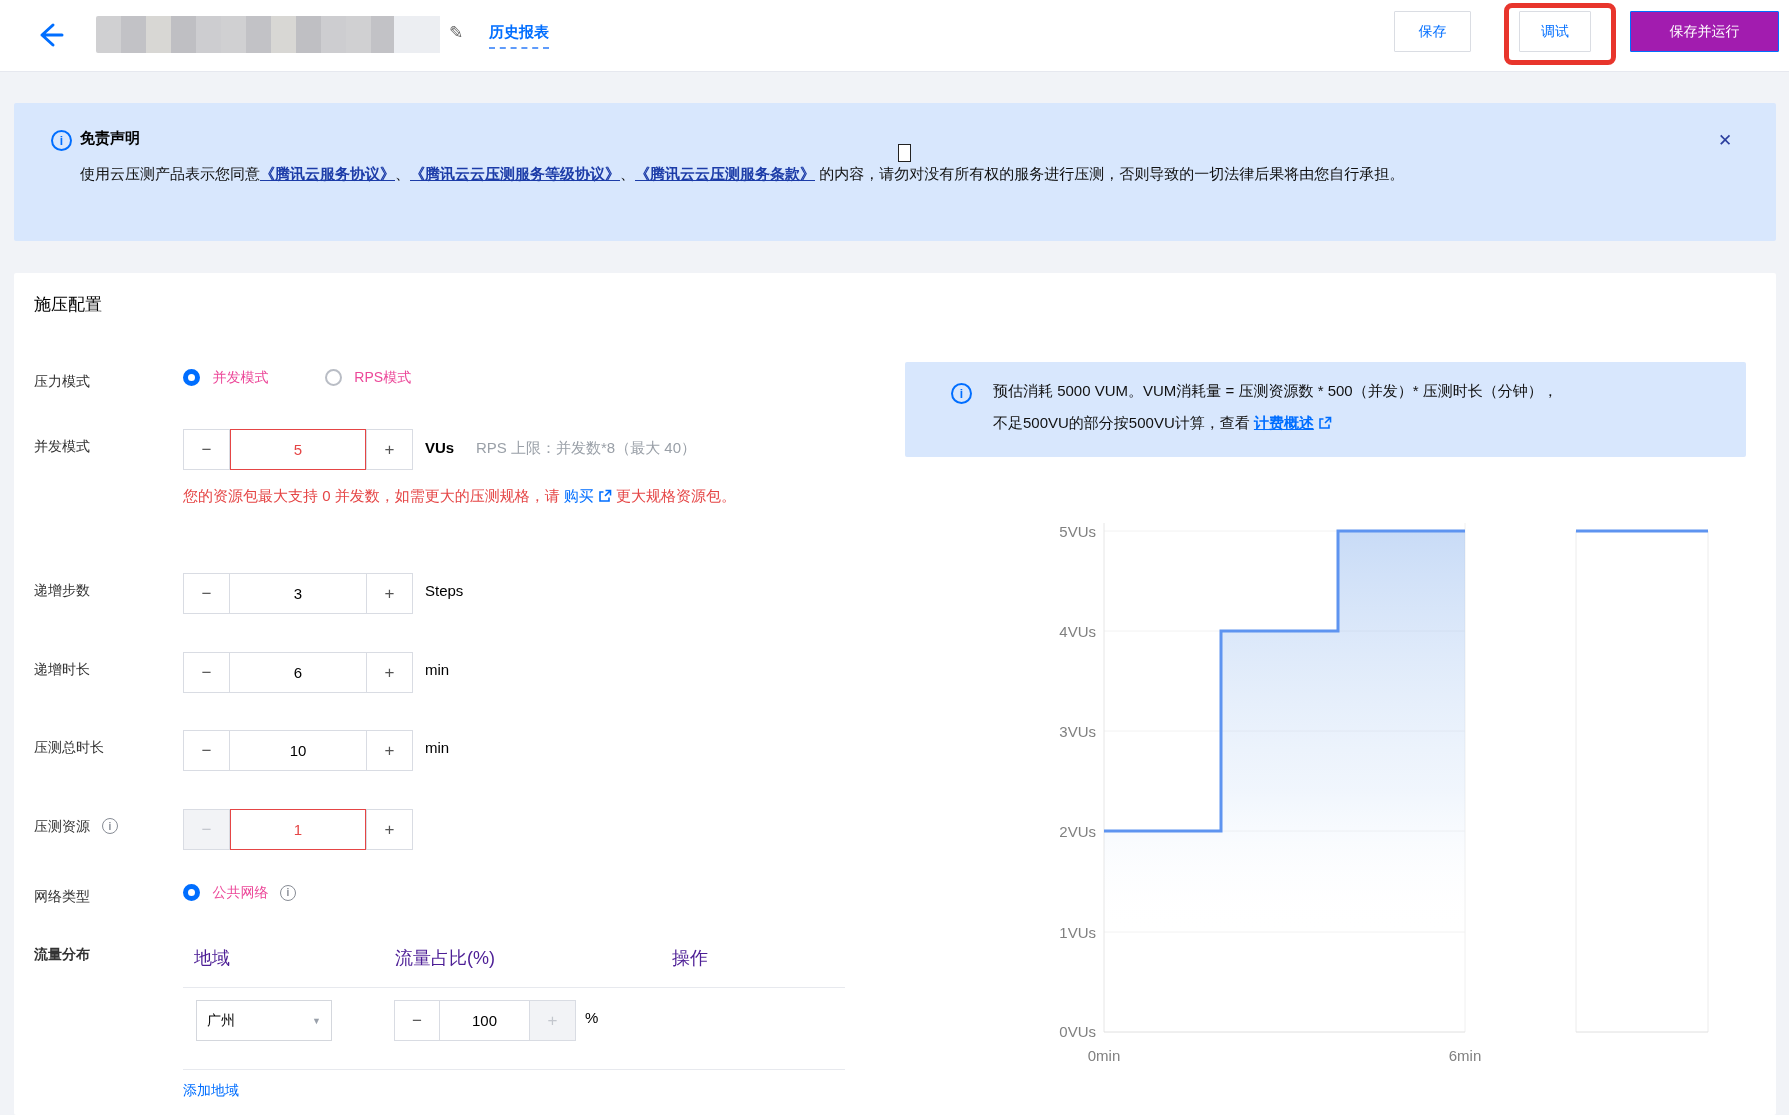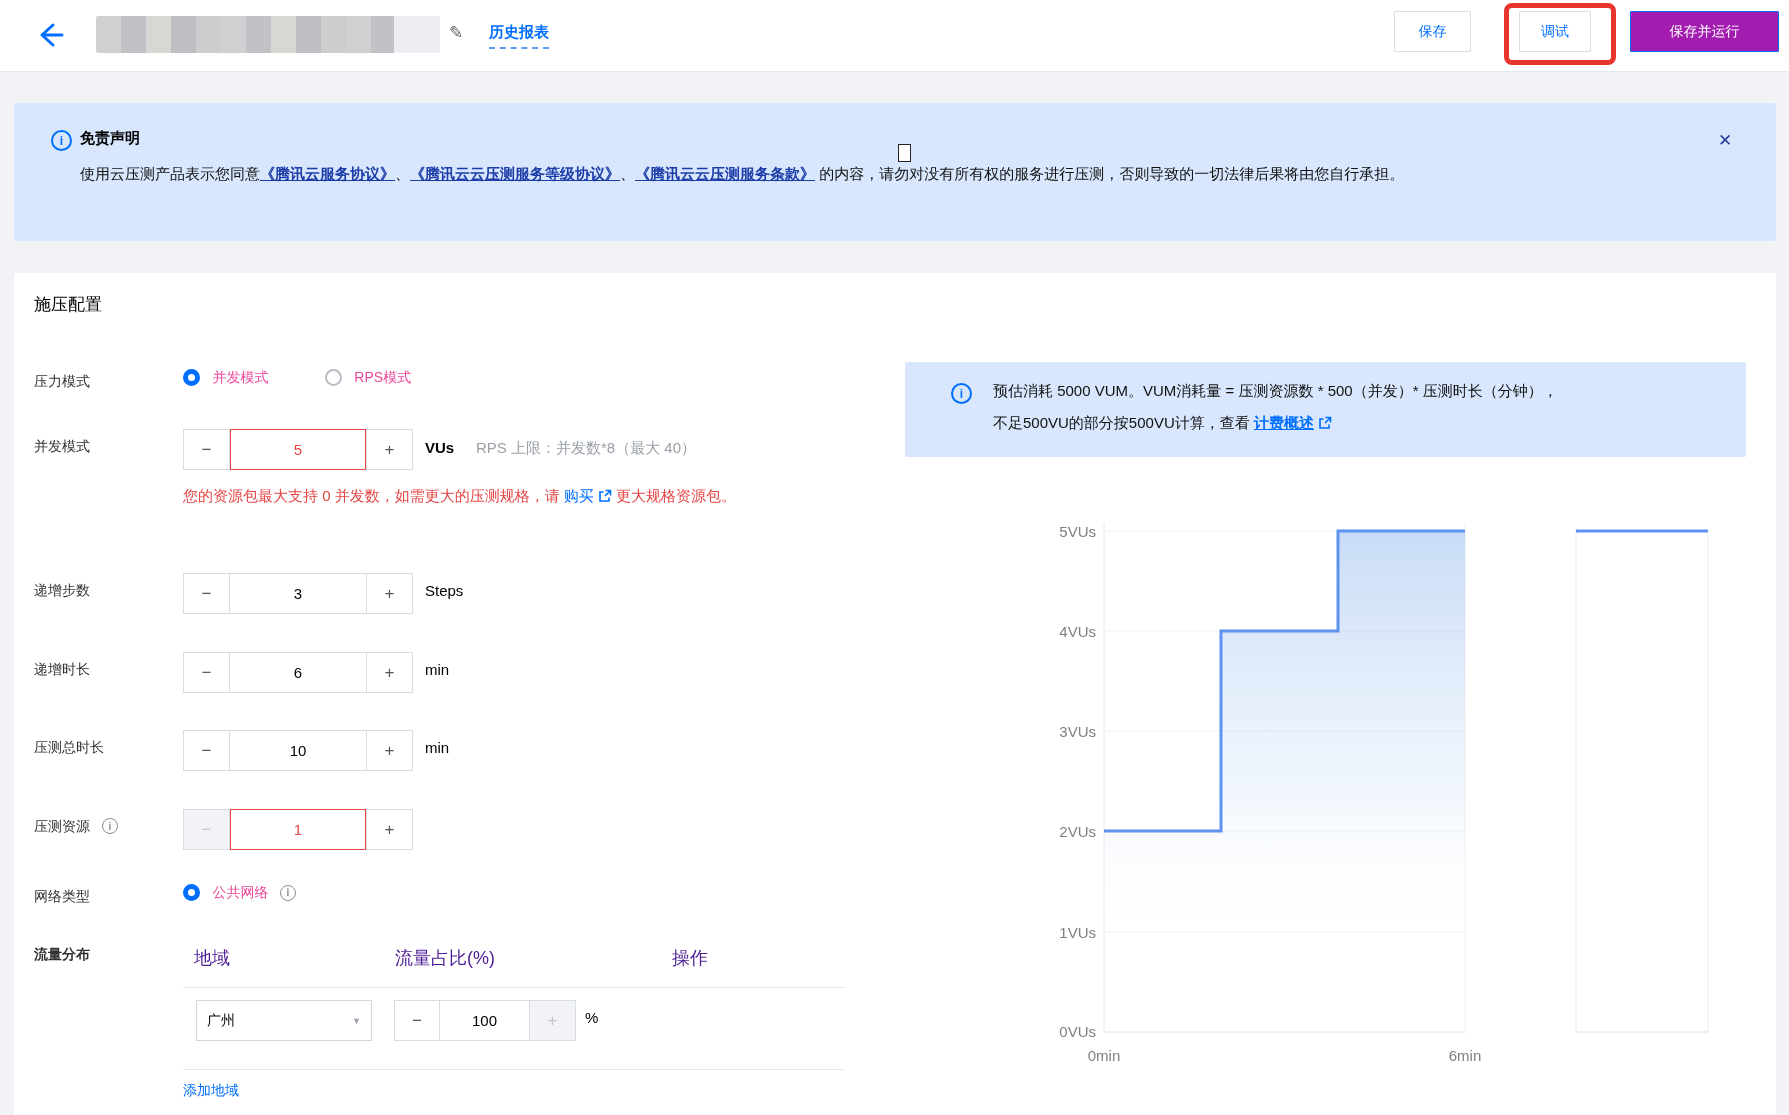--- a/index.html
+++ b/index.html
@@ -55,21 +55,21 @@
         font-size:17px;display:grid;place-items:center;cursor:pointer;}
   .sbtn.disabled{background:#f2f3f6;color:#c3c6cd;}
   .sval{width:136px;height:41px;box-sizing:border-box;border:1px solid #d9dce3;border-left:none;border-right:none;
         text-align:center;font-size:15px;color:#000;background:#fff;outline:none;
         font-family:"Liberation Sans","DejaVu Sans",sans-serif;}
   .sval.error{border:1px solid #e54545;color:#e54545;}
   .sval.narrow{width:89px;}
 
   .thead{position:absolute;font-size:18px;color:#4c1d95;}
   .tline{position:absolute;left:169px;width:662px;height:1px;background:#e7e9ee;}
-  .select{position:absolute;width:176px;height:41px;box-sizing:border-box;border:1px solid #d4d7dd;background:#fff;
+  .select{position:absolute;width:136px;height:41px;box-sizing:border-box;border:1px solid #d4d7dd;background:#fff;
           display:flex;align-items:center;justify-content:space-between;padding:0 10px;cursor:pointer;}
   .select .stext{font-size:14px;color:#000;}
   .select .caret{font-size:9px;color:#99a0aa;}
 
   
   .notice{position:absolute;left:891px;top:89px;width:841px;height:95px;background:#d8e7fd;border-radius:2px;}
   .notice-line{position:absolute;font-size:15px;color:#111;}
   .bill-link{color:#006eff;font-weight:bold;text-decoration:underline;cursor:pointer;}
   .extlink{display:inline-block;vertical-align:-2px;margin-left:4px;}
 </style>

